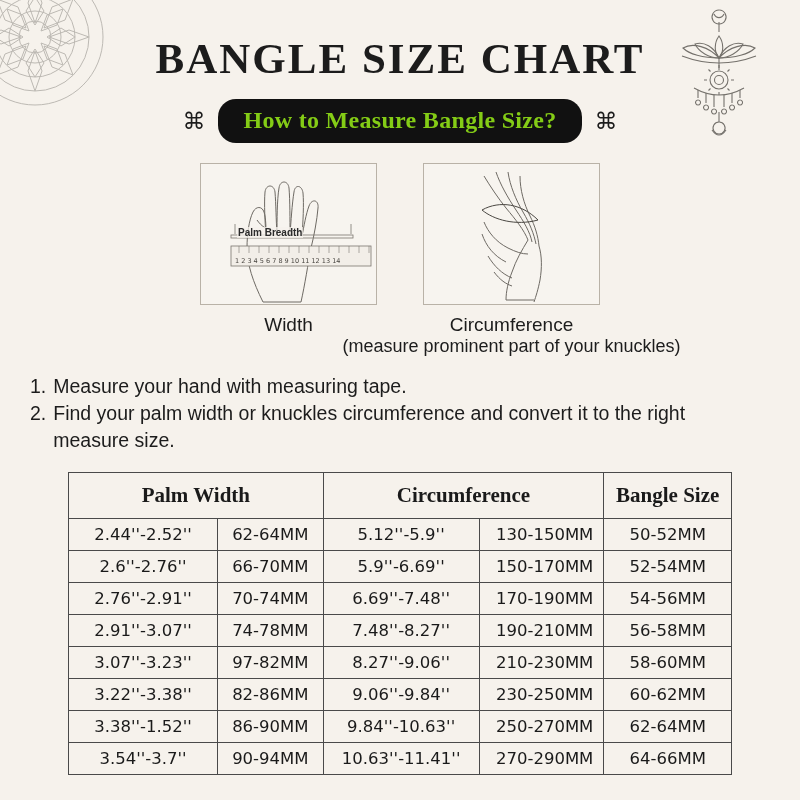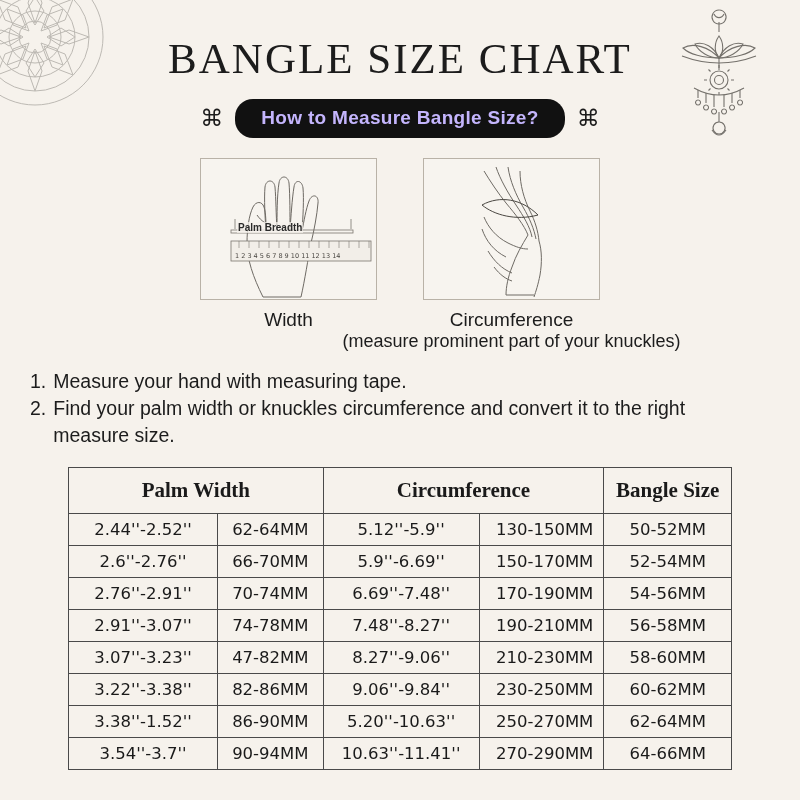--- a/index.html
+++ b/index.html
@@ -31,21 +31,21 @@
     right: 26px;
     width: 110px;
     height: 140px;
     opacity: 0.75;
   }
 
   
   .title {
     text-align: center;
     font-family: "Liberation Serif", serif;
-    font-weight: normal;
+    font-weight: bold;
     font-size: 43px;
     letter-spacing: 2px;
     padding-top: 34px;
     margin: 0;
   }
 
   
   .banner-row {
     display: flex;
     align-items: center;
@@ -54,26 +54,26 @@
     margin-top: 16px;
   }
   .flourish {
     font-family: "DejaVu Sans", sans-serif;
     font-size: 23px;
     color: #1c1c1c;
     line-height: 1;
   }
   .pill {
     background: #111111;
-    color: #c4b5fd;
+    color: #84cc16;
     border-radius: 18px;
     padding: 8px 26px 9px;
-    font-family: Liberation Sans, sans-serif;
+    font-family: Liberation Serif, serif;
     font-weight: bold;
-    font-size: 19px;
+    font-size: 24px;
     letter-spacing: 0.3px;
   }
 
   
   .illus-row {
     display: flex;
     justify-content: center;
     gap: 48px;
     margin-top: 20px;
   }
@@ -325,36 +325,36 @@
     </tr>
     <tr>
       <td class="c0">2.91''-3.07''</td>
       <td class="c1">74-78MM</td>
       <td class="c2">7.48''-8.27''</td>
       <td class="c3">190-210MM</td>
       <td class="c4">56-58MM</td>
     </tr>
     <tr>
       <td class="c0">3.07''-3.23''</td>
-      <td class="c1">47-82MM</td>
+      <td class="c1">97-82MM</td>
       <td class="c2">8.27''-9.06''</td>
       <td class="c3">210-230MM</td>
       <td class="c4">58-60MM</td>
     </tr>
     <tr>
       <td class="c0">3.22''-3.38''</td>
       <td class="c1">82-86MM</td>
       <td class="c2">9.06''-9.84''</td>
       <td class="c3">230-250MM</td>
       <td class="c4">60-62MM</td>
     </tr>
     <tr>
       <td class="c0">3.38''-1.52''</td>
       <td class="c1">86-90MM</td>
-      <td class="c2">5.20''-10.63''</td>
+      <td class="c2">9.84''-10.63''</td>
       <td class="c3">250-270MM</td>
       <td class="c4">62-64MM</td>
     </tr>
     <tr>
       <td class="c0">3.54''-3.7''</td>
       <td class="c1">90-94MM</td>
       <td class="c2">10.63''-11.41''</td>
       <td class="c3">270-290MM</td>
       <td class="c4">64-66MM</td>
     </tr>

